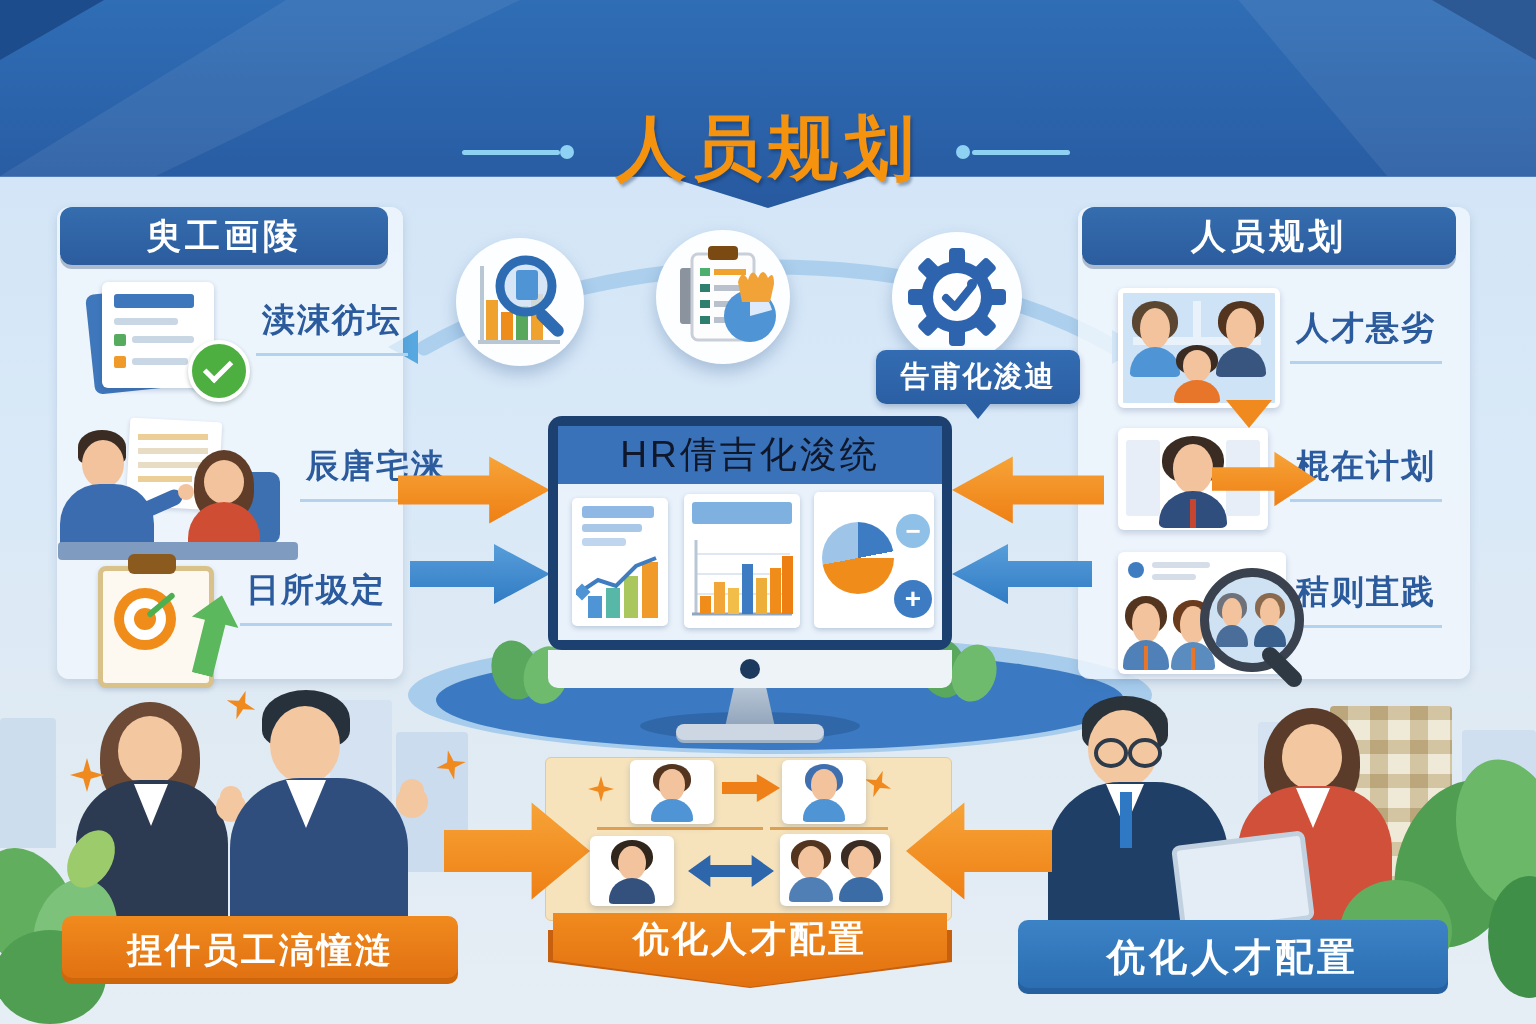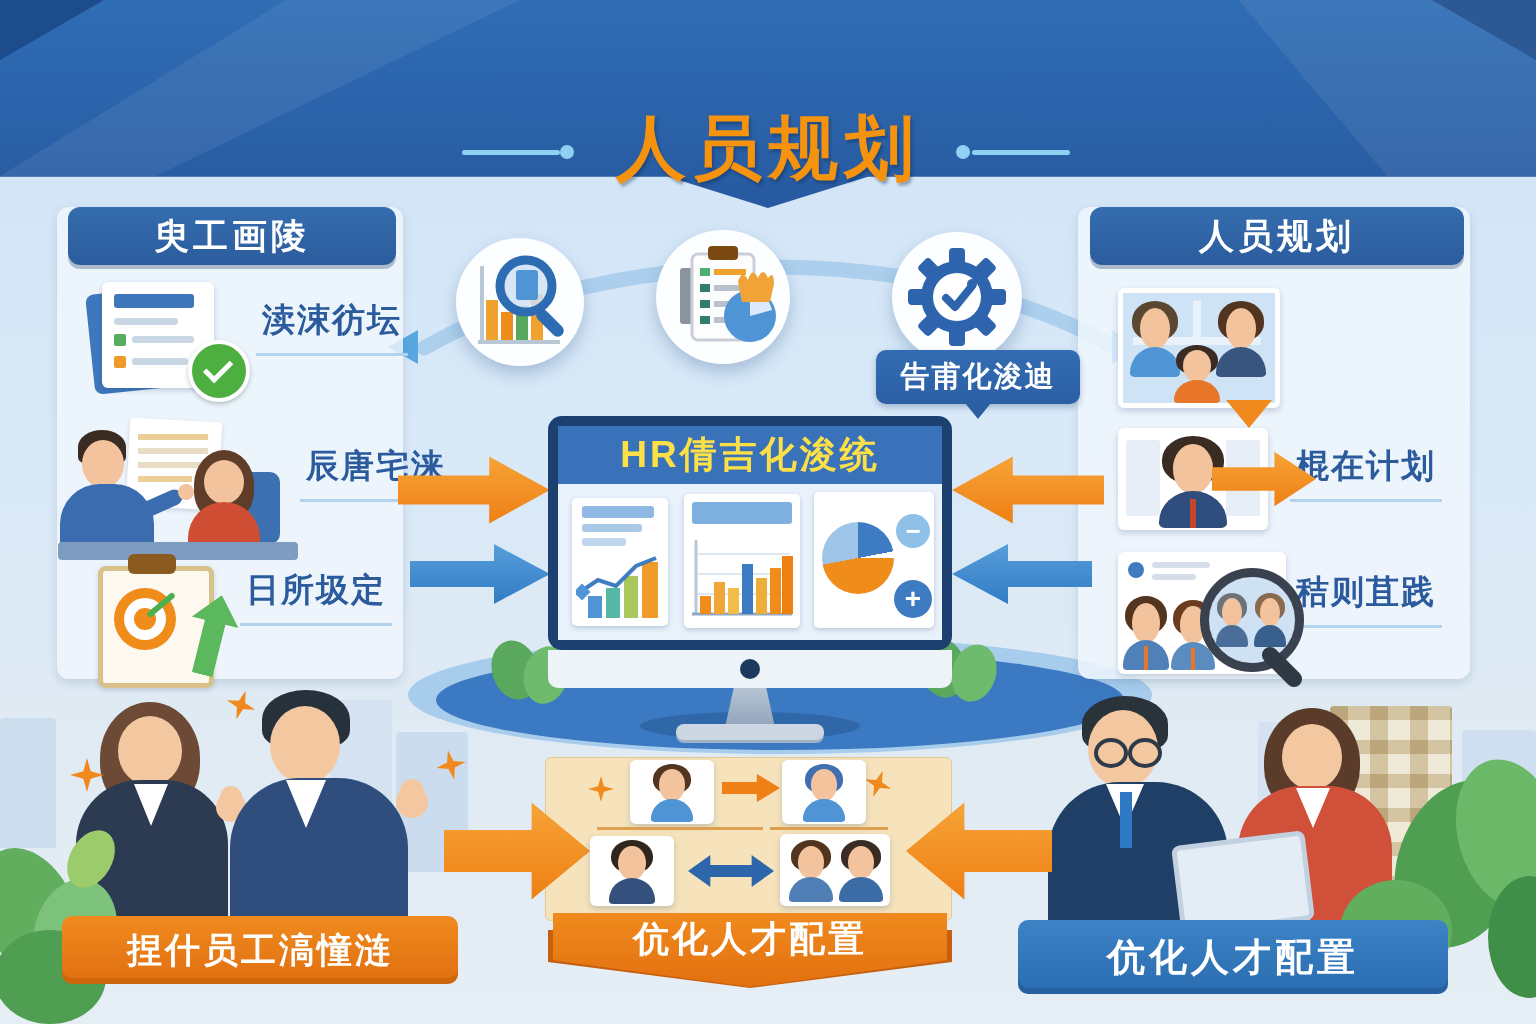--- a/index.html
+++ b/index.html
@@ -21,21 +21,21 @@
   #title-line2{left:0;top:102px;width:1536px;text-align:center;font-size:70px;font-weight:bold;
     letter-spacing:6px;color:#f5930f;text-shadow:2px 3px 3px rgba(10,35,75,.35);z-index:3;}
   .orn-line{height:5px;background:#8ed1f2;border-radius:3px;z-index:3;}
   .orn-dot{width:14px;height:14px;border-radius:50%;background:#8ed1f2;z-index:3;}
 
   
   .panel{background:rgba(240,247,253,.82);border-radius:12px;z-index:4;
     box-shadow:0 4px 10px rgba(60,95,140,.18);}
   .pill{background:linear-gradient(180deg,#356dae,#2b5c9e);border-radius:12px;z-index:5;
     color:#fff;font-weight:bold;font-size:35px;letter-spacing:4px;
-    box-shadow:0 4px 0 rgba(22,52,94,.30);margin-left:8px;}
+    box-shadow:0 4px 0 rgba(22,52,94,.30);}
   .item-label{color:#2b5b9d;font-weight:bold;font-size:33px;letter-spacing:2px;z-index:5;
     border-bottom:3px solid #b3d2ee;padding:0 6px 10px 6px;white-space:nowrap;}
 
   
   .circle{background:#fdfeff;border-radius:50%;z-index:4;
     box-shadow:0 8px 16px rgba(45,85,140,.28);}
   .bubble{background:linear-gradient(180deg,#336cb2,#2b5fa4);border-radius:10px;z-index:6;
     color:#fff;font-weight:bold;font-size:29px;letter-spacing:2px;
     box-shadow:0 3px 6px rgba(30,60,110,.3);}
   .bubble:after{content:"";position:absolute;left:50%;bottom:-15px;transform:translateX(-50%);
@@ -45,22 +45,22 @@
   .arrow-r{clip-path:polygon(0 31%,60% 31%,60% 6%,100% 50%,60% 94%,60% 69%,0 69%);z-index:5;}
   .arrow-l{clip-path:polygon(100% 31%,40% 31%,40% 6%,0 50%,40% 94%,40% 69%,100% 69%);z-index:5;}
   .orange-grad{background:linear-gradient(180deg,#f7a63a,#ee7d12);}
   .blue-grad{background:linear-gradient(180deg,#5aa0dc,#2e79c2);}
   .tri-l{clip-path:polygon(100% 0,0 50%,100% 100%);background:#57a8e0;z-index:4;}
   .tri-r{clip-path:polygon(0 0,100% 50%,0 100%);background:#57a8e0;z-index:4;}
   .tri-d{clip-path:polygon(0 0,100% 0,50% 100%);background:#f08a1e;z-index:5;}
 
   
   #mon-frame{background:#1c4070;border-radius:14px;z-index:6;}
-  #mon-head{background:linear-gradient(180deg,#4078c2,#35699f0);background-color:#3a72ba;color:#fde047;
-    font-weight:bold;font-size:37px;letter-spacing:3px;text-align:right;}
+  #mon-head{background:linear-gradient(180deg,#4078c2,#35699f0);background-color:#3a72ba;color:#0f172a;
+    font-weight:normal;font-size:37px;letter-spacing:3px;text-align:right;}
   .mcard{background:#fff;border-radius:5px;box-shadow:0 2px 5px rgba(40,70,120,.25);z-index:7;}
   .badge{border-radius:50%;color:#fff;font-weight:bold;z-index:8;}
 
   
   .card{background:#fff;border-radius:6px;box-shadow:0 3px 6px rgba(40,70,120,.22);z-index:5;}
   .star4{clip-path:polygon(50% 0,61% 39%,100% 50%,61% 61%,50% 100%,39% 61%,0 50%,39% 39%);
     background:#f08a1e;z-index:6;}
   .leaf{border-radius:50%;z-index:8;}
   .bldg{z-index:1;border-radius:4px 4px 0 0;}
   .banner{color:#fff;font-weight:bold;text-align:center;z-index:9;}
@@ -168,20 +168,21 @@
         <div class="head"></div>
         <div class="torso"></div>
       </div>
     <div class="bust" style="left:50px;top:52px;width:48px;height:58px;--hair:#3a2c22;--suit:#e8762a;">
         <div class="hair"></div>
         <div class="head"></div>
         <div class="torso"></div>
       </div>
   </div>
   <div class="abs tri-d" style="left:1226px;top:400px;width:46px;height:28px;"></div>
+  <div class="abs item-label" style="left:1290px;top:306px;">人才悬劣</div>
 
   <div class="abs card" style="left:1118px;top:428px;width:150px;height:102px;">
     <div class="abs" style="left:8px;top:12px;width:34px;height:76px;background:#e7eef7;border-radius:3px;"></div>
     <div class="abs" style="left:108px;top:12px;width:34px;height:76px;background:#e7eef7;border-radius:3px;"></div>
     <div class="bust" style="left:40px;top:8px;width:70px;height:92px;--hair:#3a2c22;--suit:#2f4e7d;--tie:#c6452e;">
         <div class="hair"></div>
         <div class="head"></div>
         <div class="torso"></div>
         <div class="tie"></div>
       </div>

